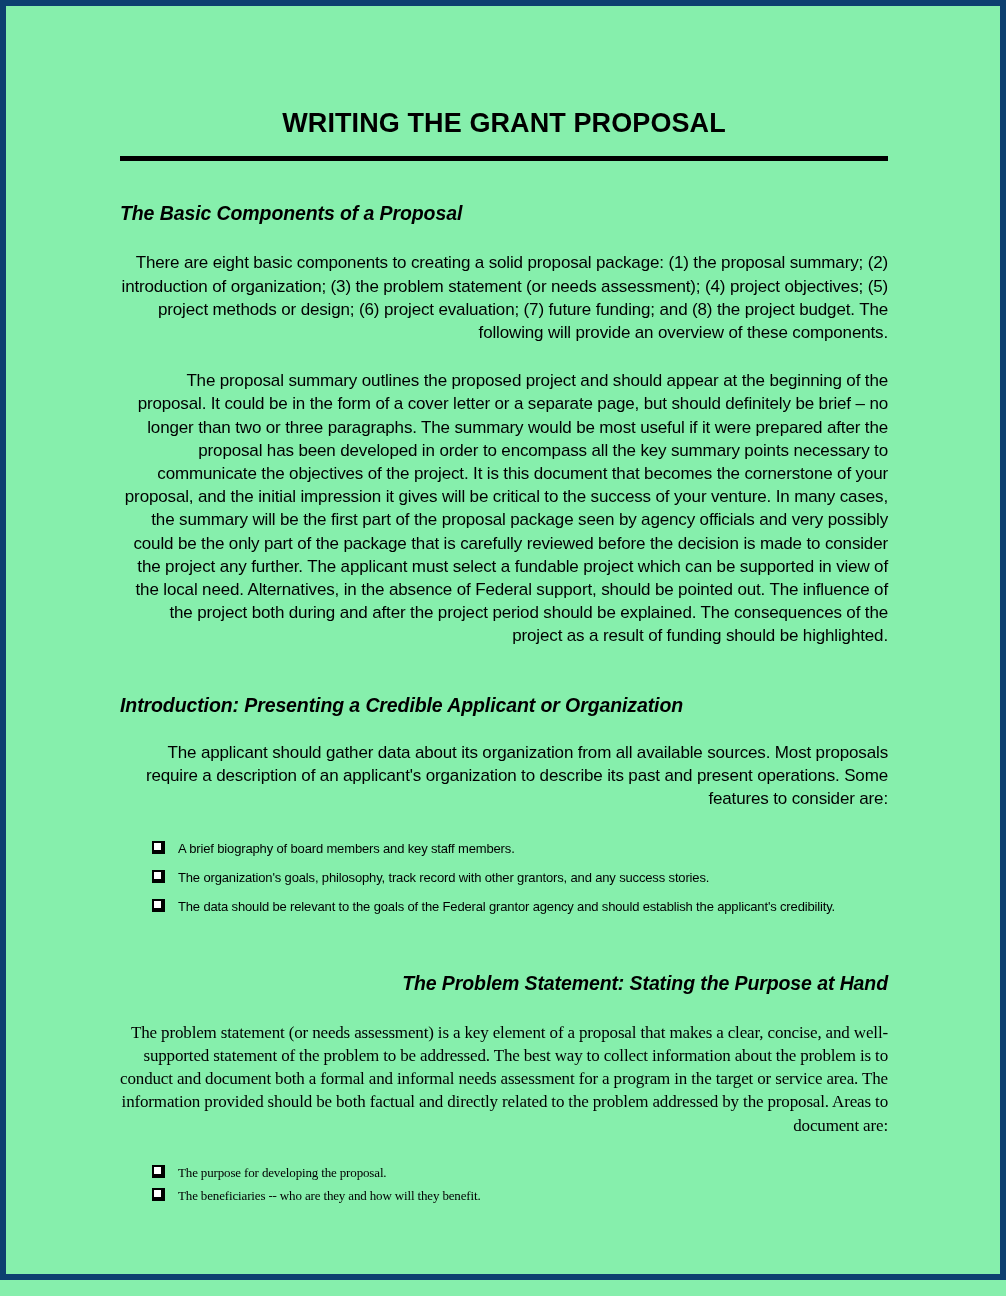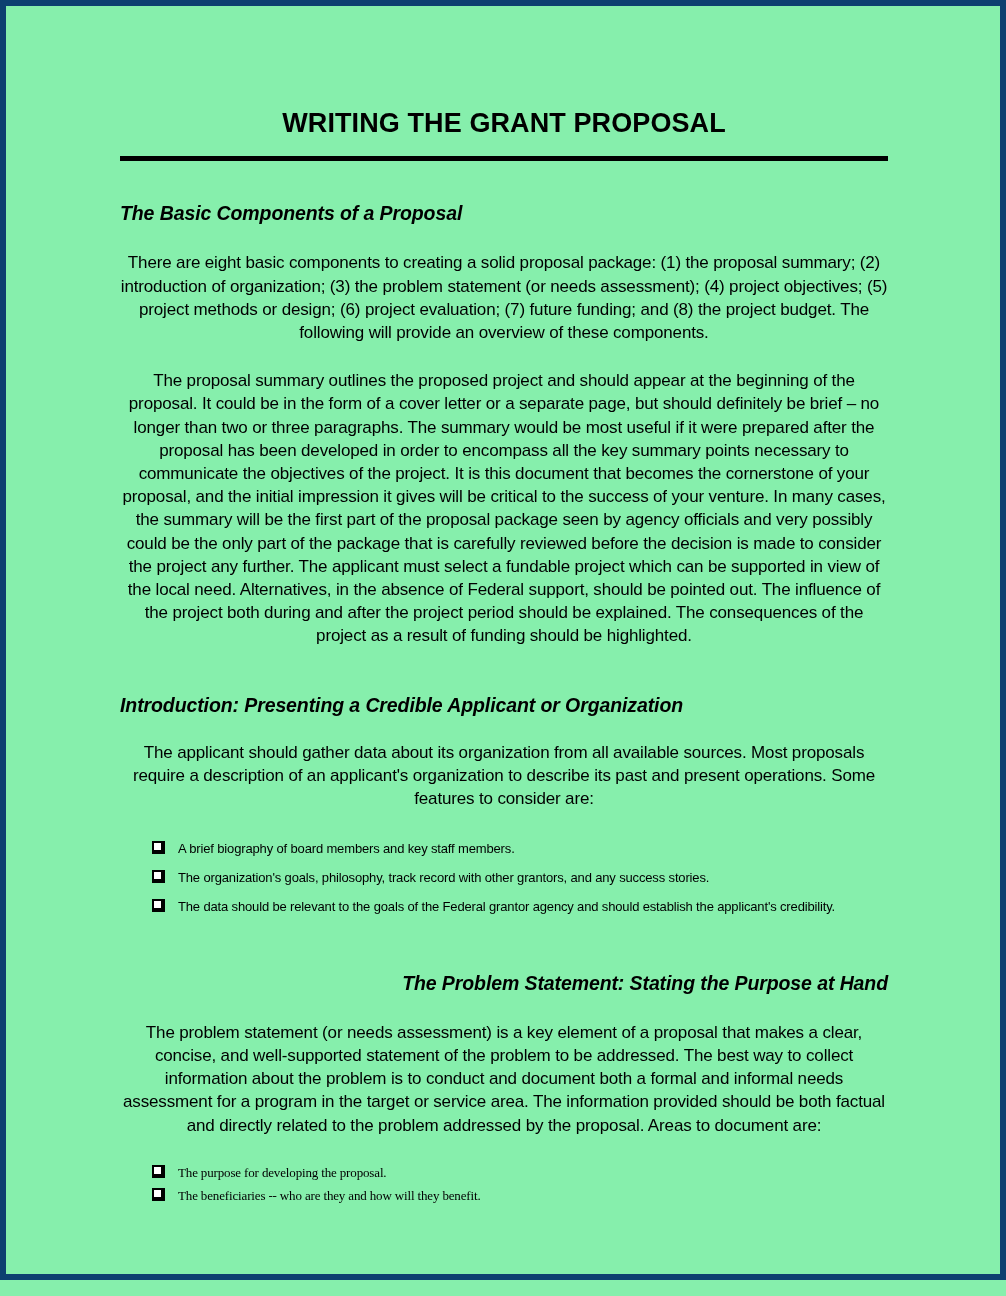--- a/index.html
+++ b/index.html
@@ -71,28 +71,28 @@
   .h-summary    { padding-top: 43px; }
   .h-intro      { padding-top: 46px; }
   .h-problem    { padding-top: 48px; text-align: right; }
 
   
   .body-par {
     margin: 0;
     font-size: 17px;
     color: #000000;
     line-height: 23.2px;
-    text-align: center;
+    text-align: right;
     letter-spacing: -0.15px;
   }
 
   .p-basic    { padding-top: 26px; }
   .p-summary  { padding-top: 25px; }
   .p-intro    { padding-top: 24px; }
-  .p-problem  { padding-top: 25px; }
+  .p-problem  { padding-top: 25px; font-family: Liberation Serif, serif; }
 
   
   .check-list {
     list-style: none;
     margin: 0;
     padding: 0;
   }
 
   .check-list.loose { padding-top: 26px; }
   .check-list.tight { padding-top: 24px; font-family: Liberation Serif, serif; }

